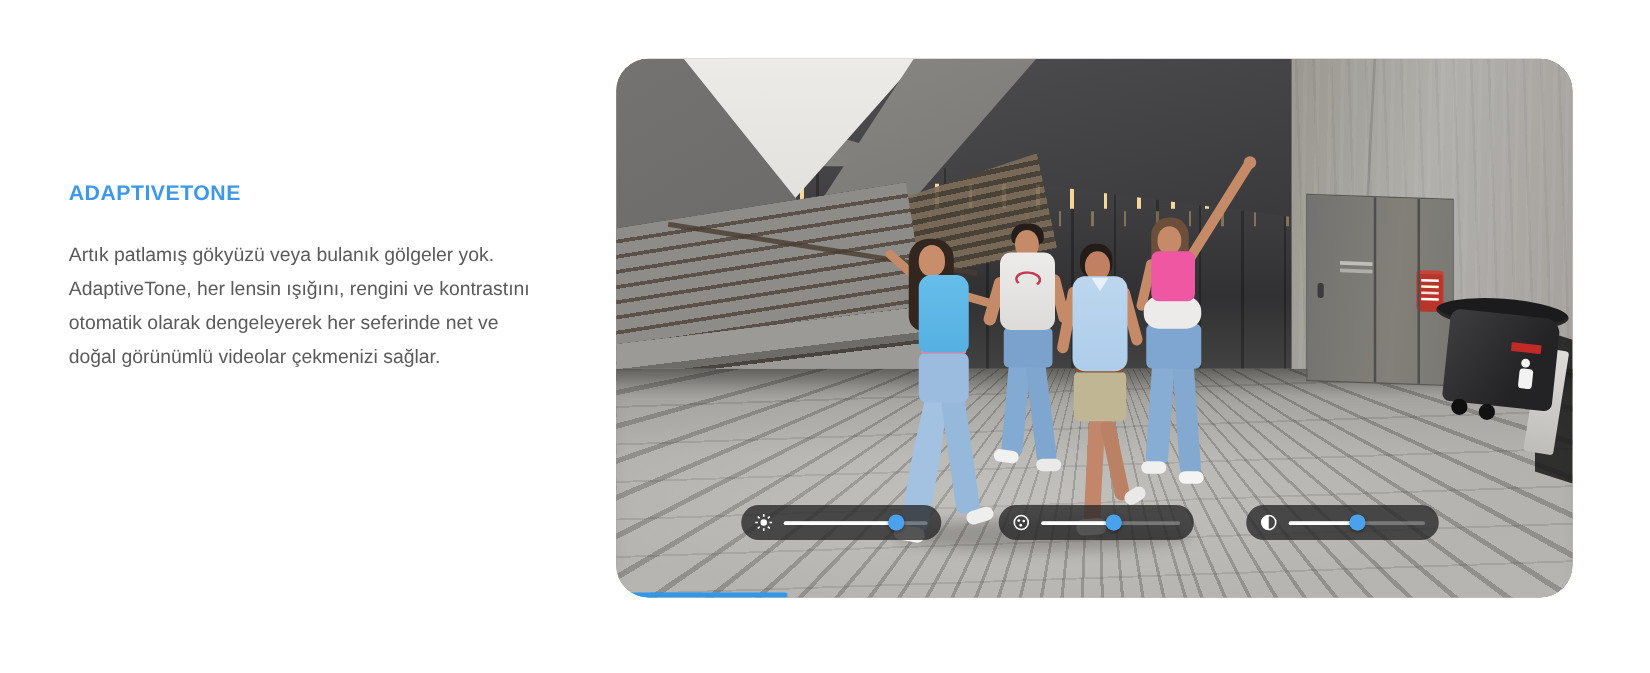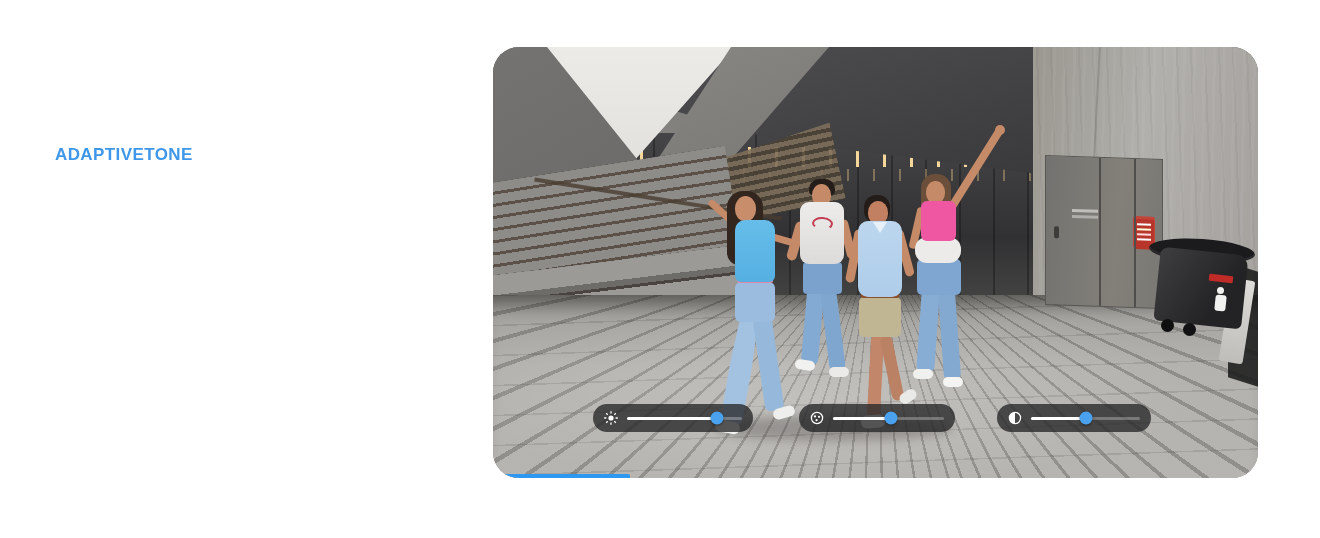--- a/index.html
+++ b/index.html
@@ -172,20 +172,21 @@
 </style>
 </head>
 <body>
 
 <div class="stage">
 
   <div class="copy">
     <div class="eyebrow">ADAPTIVETONE</div>
     <div class="title">
     </div>
+    <div class="body-text">Artık patlamış gökyüzü veya bulanık gölgeler yok. AdaptiveTone, her lensin ışığını, rengini ve kontrastını otomatik olarak dengeleyerek her seferinde net ve doğal görünümlü videolar çekmenizi sağlar.</div>
   </div>
 
   <div class="card">
     <div class="abs bg-base"></div>
     <div class="abs glass"></div>
     <div class="abs lights"></div>
     <div class="abs lights2"></div>
     <div class="abs ceiling"></div>
     <div class="abs sky"></div>
     <div class="abs left-pillar"></div>

